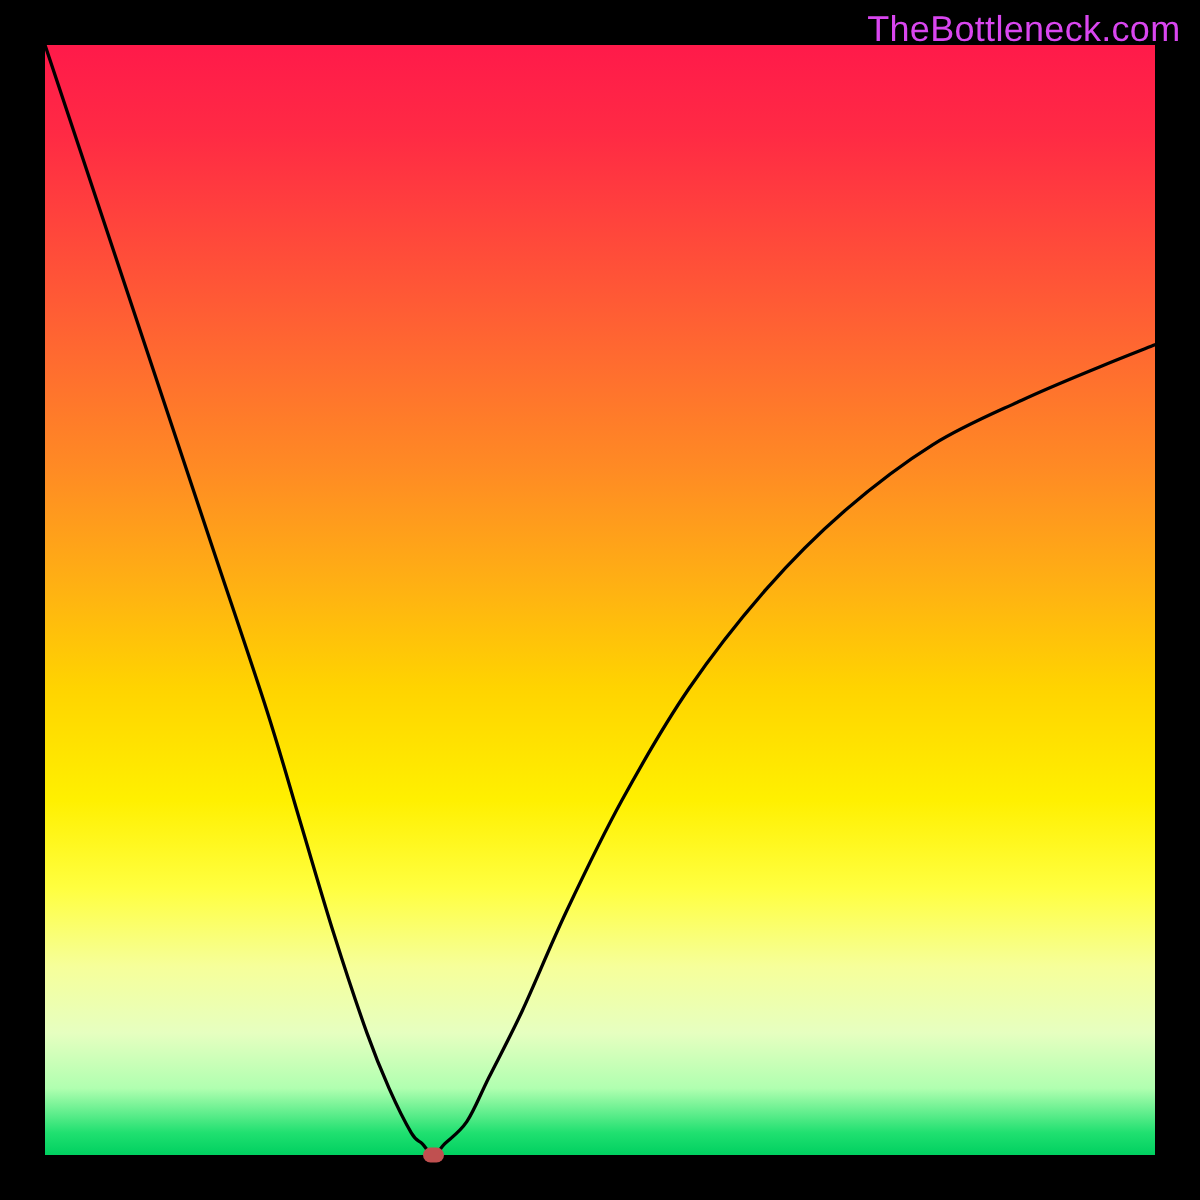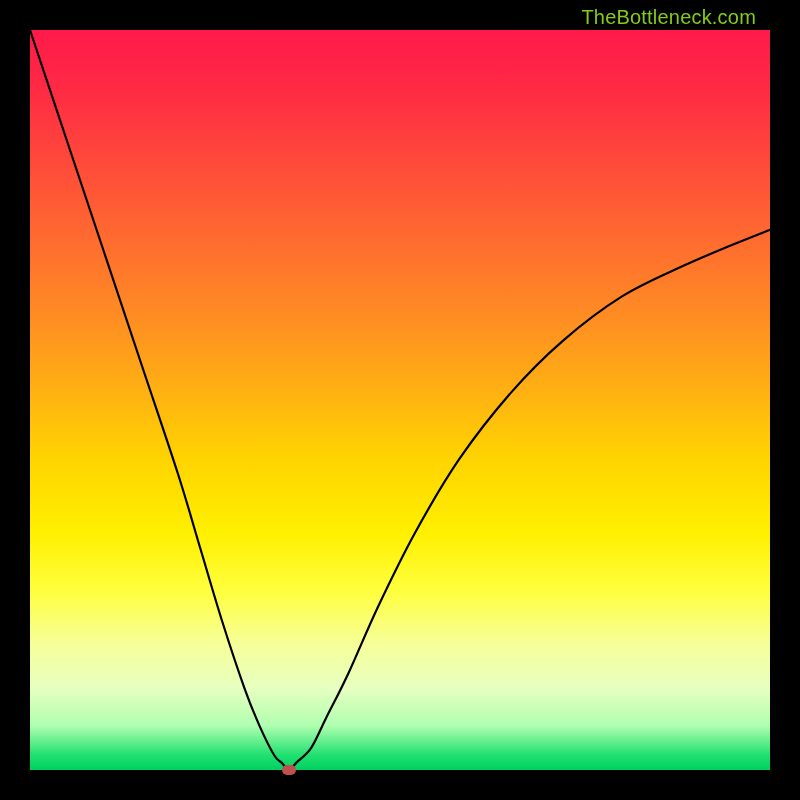--- a/index.html
+++ b/index.html
@@ -28,24 +28,24 @@
       #ffff40 76%,
       #f6ff9a 83%,
       #e6ffc0 89%,
       #b0ffb0 94%,
       #20e070 98%,
       #00d060 100%);
   }
   .watermark {
     position: absolute;
     top: 6px;
-    right: 44px;
+    right: 13px;
     font-family: Arial, Helvetica, sans-serif;
-    font-size: 20px;
-    color: #84cc16;
+    font-size: 24px;
+    color: #d946ef;
     letter-spacing: 0.2px;
     user-select: none;
   }
   svg.curve {
     position: absolute;
     left: 0; top: 0;
     width: 740px; height: 740px;
     overflow: visible;
   }
   .marker {

